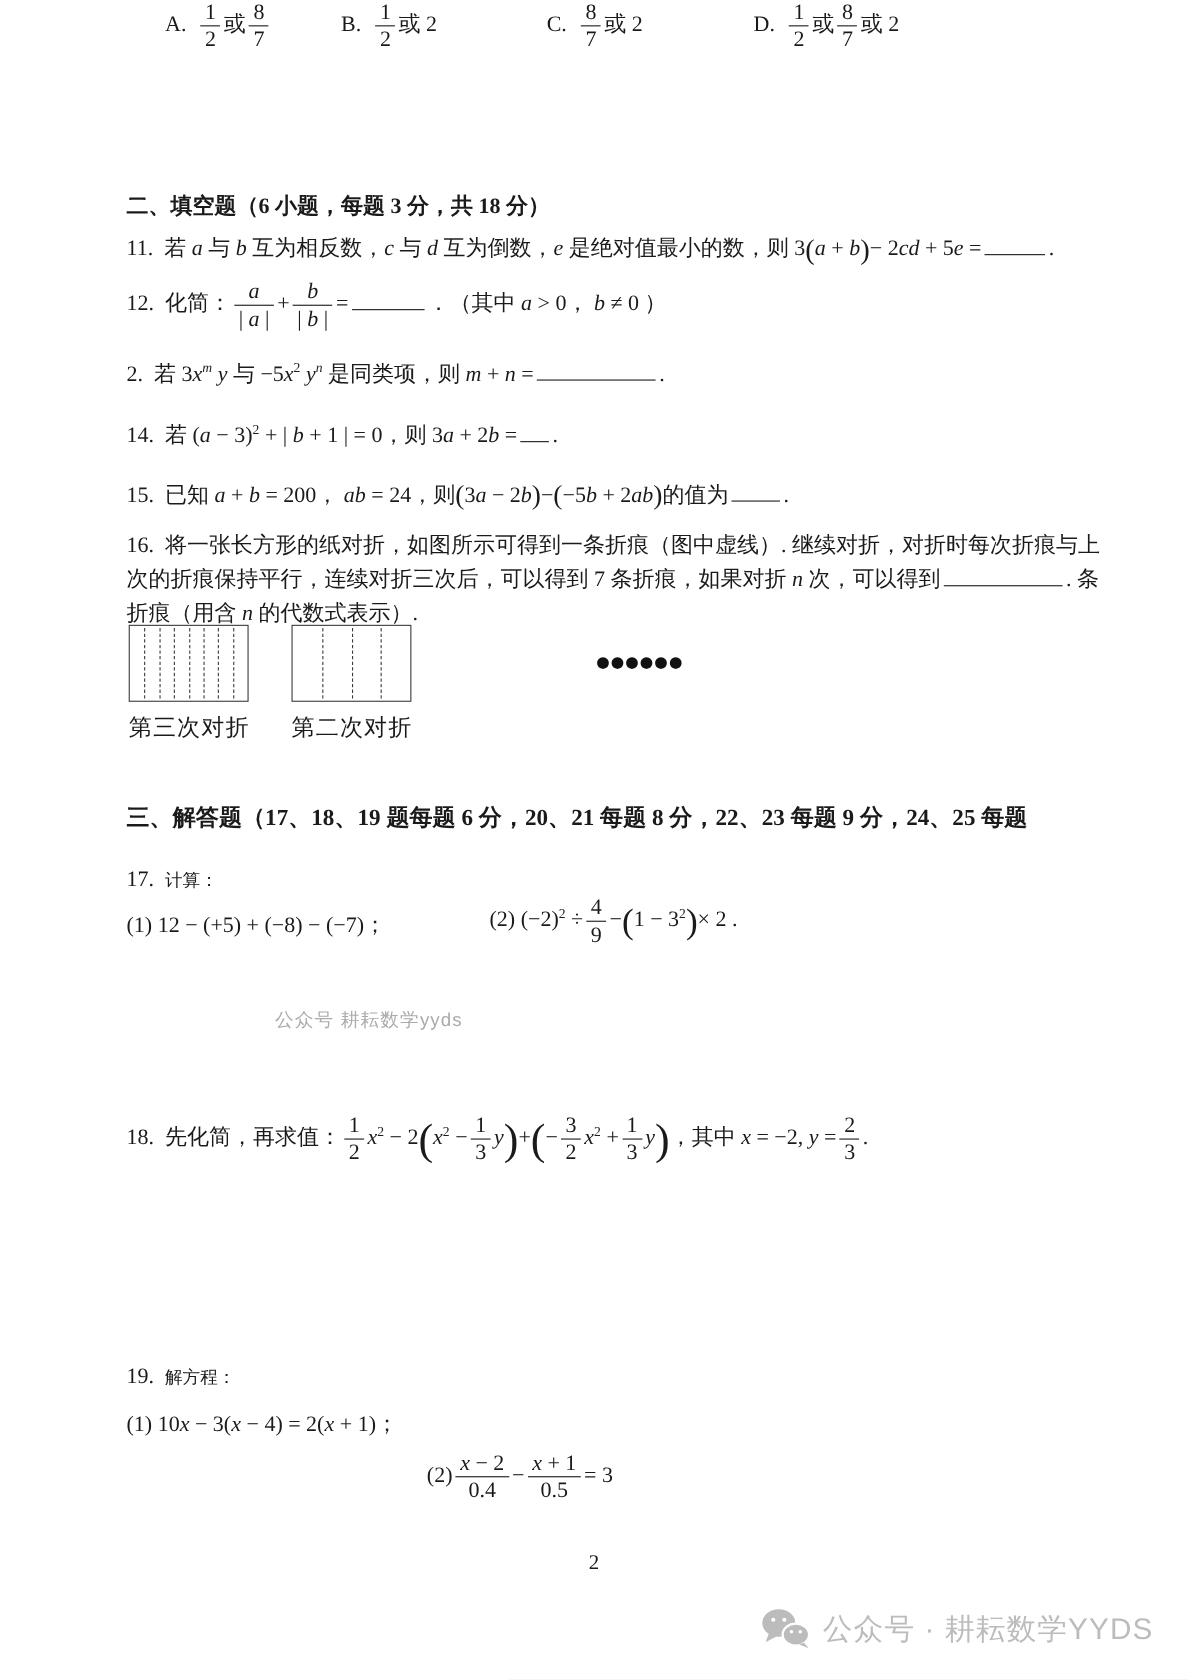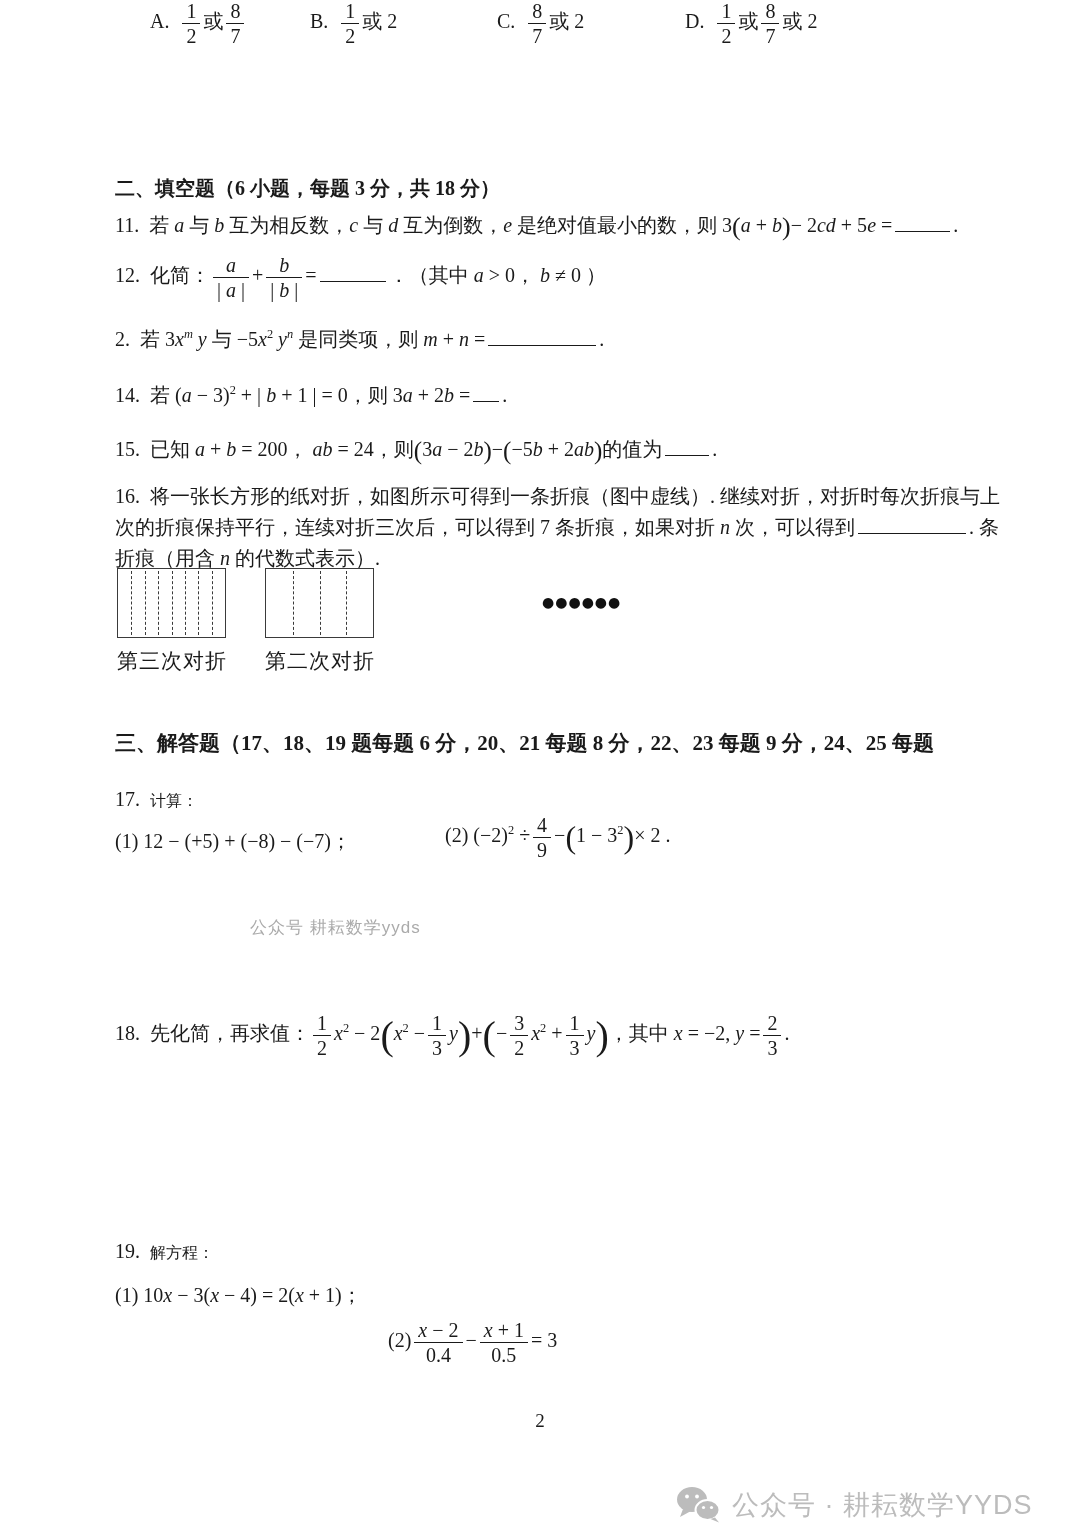--- a/index.html
+++ b/index.html
@@ -124,21 +124,21 @@
   </div>
   <div class="abs" style="left:115px;top:1282px;">
     <span class="math">(1) 10<i>x</i> − 3(<i>x</i> − 4) = 2(<i>x</i> + 1)；</span>
   </div>
   <div class="abs" style="left:388px;top:1283px;margin-top:36px;">
     <span class="math">(2)<span class="frac"><span class="num"><i>x</i> − 2</span><span class="den">0.4</span></span>−<span class="frac"><span class="num"><i>x</i> + 1</span><span class="den">0.5</span></span>= 3</span>
   </div>
 
   <div class="abs pagenum" style="top:1410px;">2</div>
 
-  <div class="abs footer" style="left:676px;top:1462px;margin-top:24px;">
+  <div class="abs footer" style="left:692px;top:1462px;">
     <span style="display:inline-block;line-height:0;">
       <svg width="44" height="37" viewBox="0 0 44 37">
         <ellipse cx="16" cy="13.5" rx="15" ry="12.5" fill="#bcbcbc"></ellipse>
         <polygon points="7,23 4,31 15,25" fill="#bcbcbc"></polygon>
         <circle cx="11" cy="10.5" r="1.9" fill="#ffffff"></circle>
         <circle cx="21" cy="10.5" r="1.9" fill="#ffffff"></circle>
         <ellipse cx="31.5" cy="24" rx="12" ry="10" fill="#bcbcbc" stroke="#ffffff" stroke-width="2"></ellipse>
         <polygon points="39,31.5 43,36.5 34.5,33" fill="#bcbcbc"></polygon>
         <circle cx="27.5" cy="21.5" r="1.6" fill="#ffffff"></circle>
         <circle cx="35.5" cy="21.5" r="1.6" fill="#ffffff"></circle>

